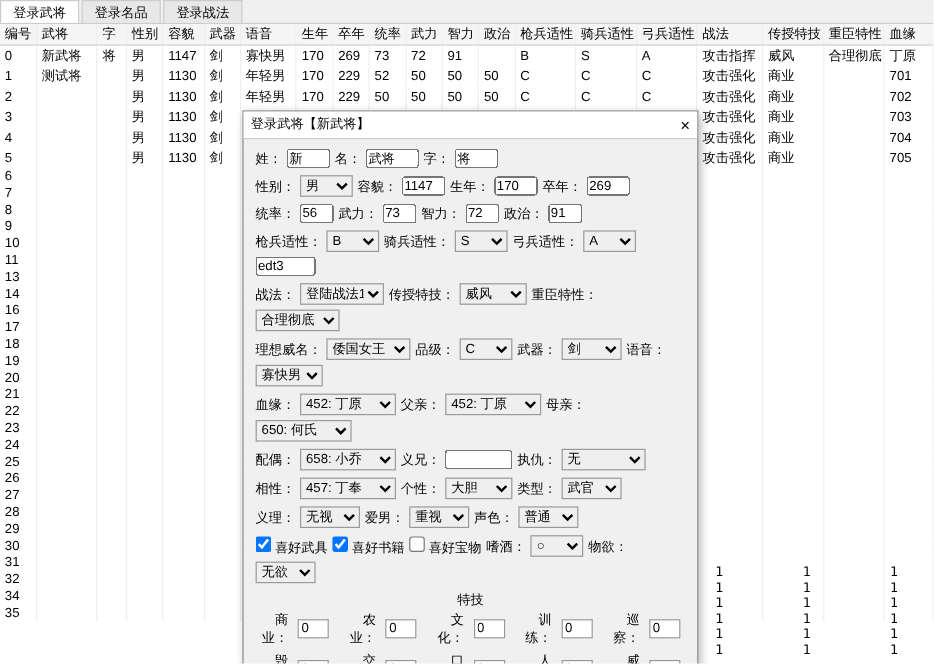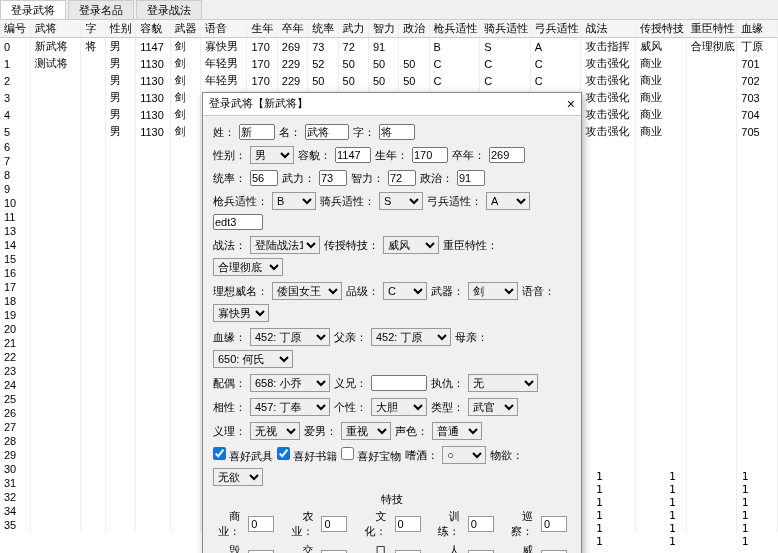--- a/index.html
+++ b/index.html
@@ -363,42 +363,20 @@
         <td></td>
         <td></td>
         <td></td>
         <td></td>
         <td></td>
         <td></td>
         <td></td>
         <td></td>
       </tr>
       <tr>
-        <td>15</td>
-        <td></td>
-        <td></td>
-        <td></td>
-        <td></td>
-        <td></td>
-        <td></td>
-        <td></td>
-        <td></td>
-        <td></td>
-        <td></td>
-        <td></td>
-        <td></td>
-        <td></td>
-        <td></td>
-        <td></td>
-        <td></td>
-        <td></td>
-        <td></td>
-        <td></td>
-      </tr>
-      <tr>
         <td>16</td>
         <td></td>
         <td></td>
         <td></td>
         <td></td>
         <td></td>
         <td></td>
         <td></td>
         <td></td>
         <td></td>

